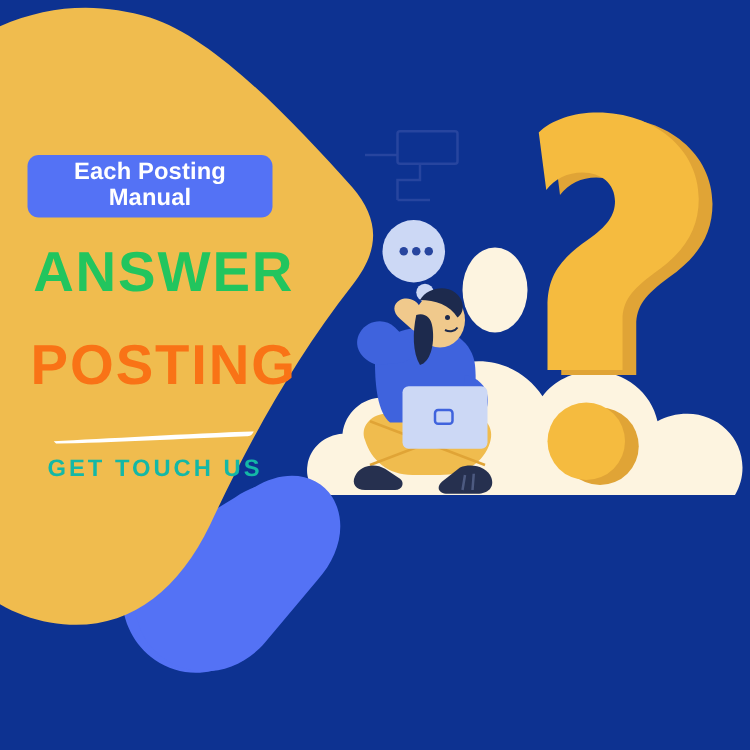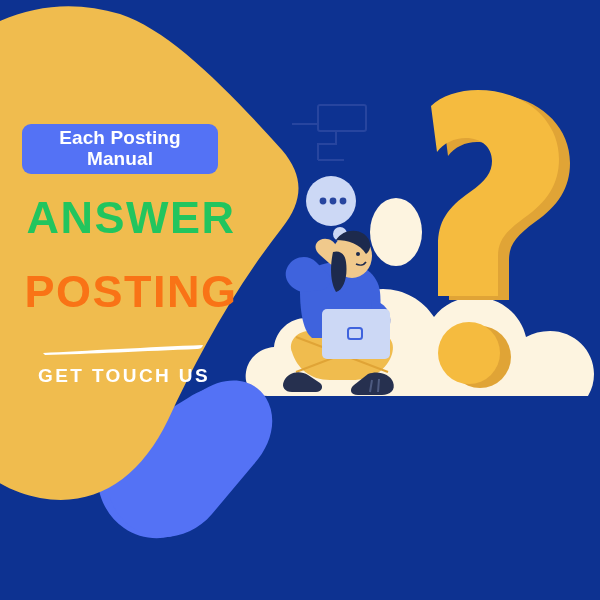--- a/index.html
+++ b/index.html
@@ -61,21 +61,21 @@
     line-height:1;
   }
   .rule{
     position:absolute;
     left:42px;top:332px;width:162px;height:10px;
   }
   .tagline{
     position:absolute;
     left:0;top:352px;width:248px;
     text-align:center;
-    color:#ffffff;
+    color:#14b8a6;
     font-size:19px;
     font-weight:bold;
     letter-spacing:2.4px;
   }
 </style>
 </head>
 <body>
 
 <div id="poster">
 

